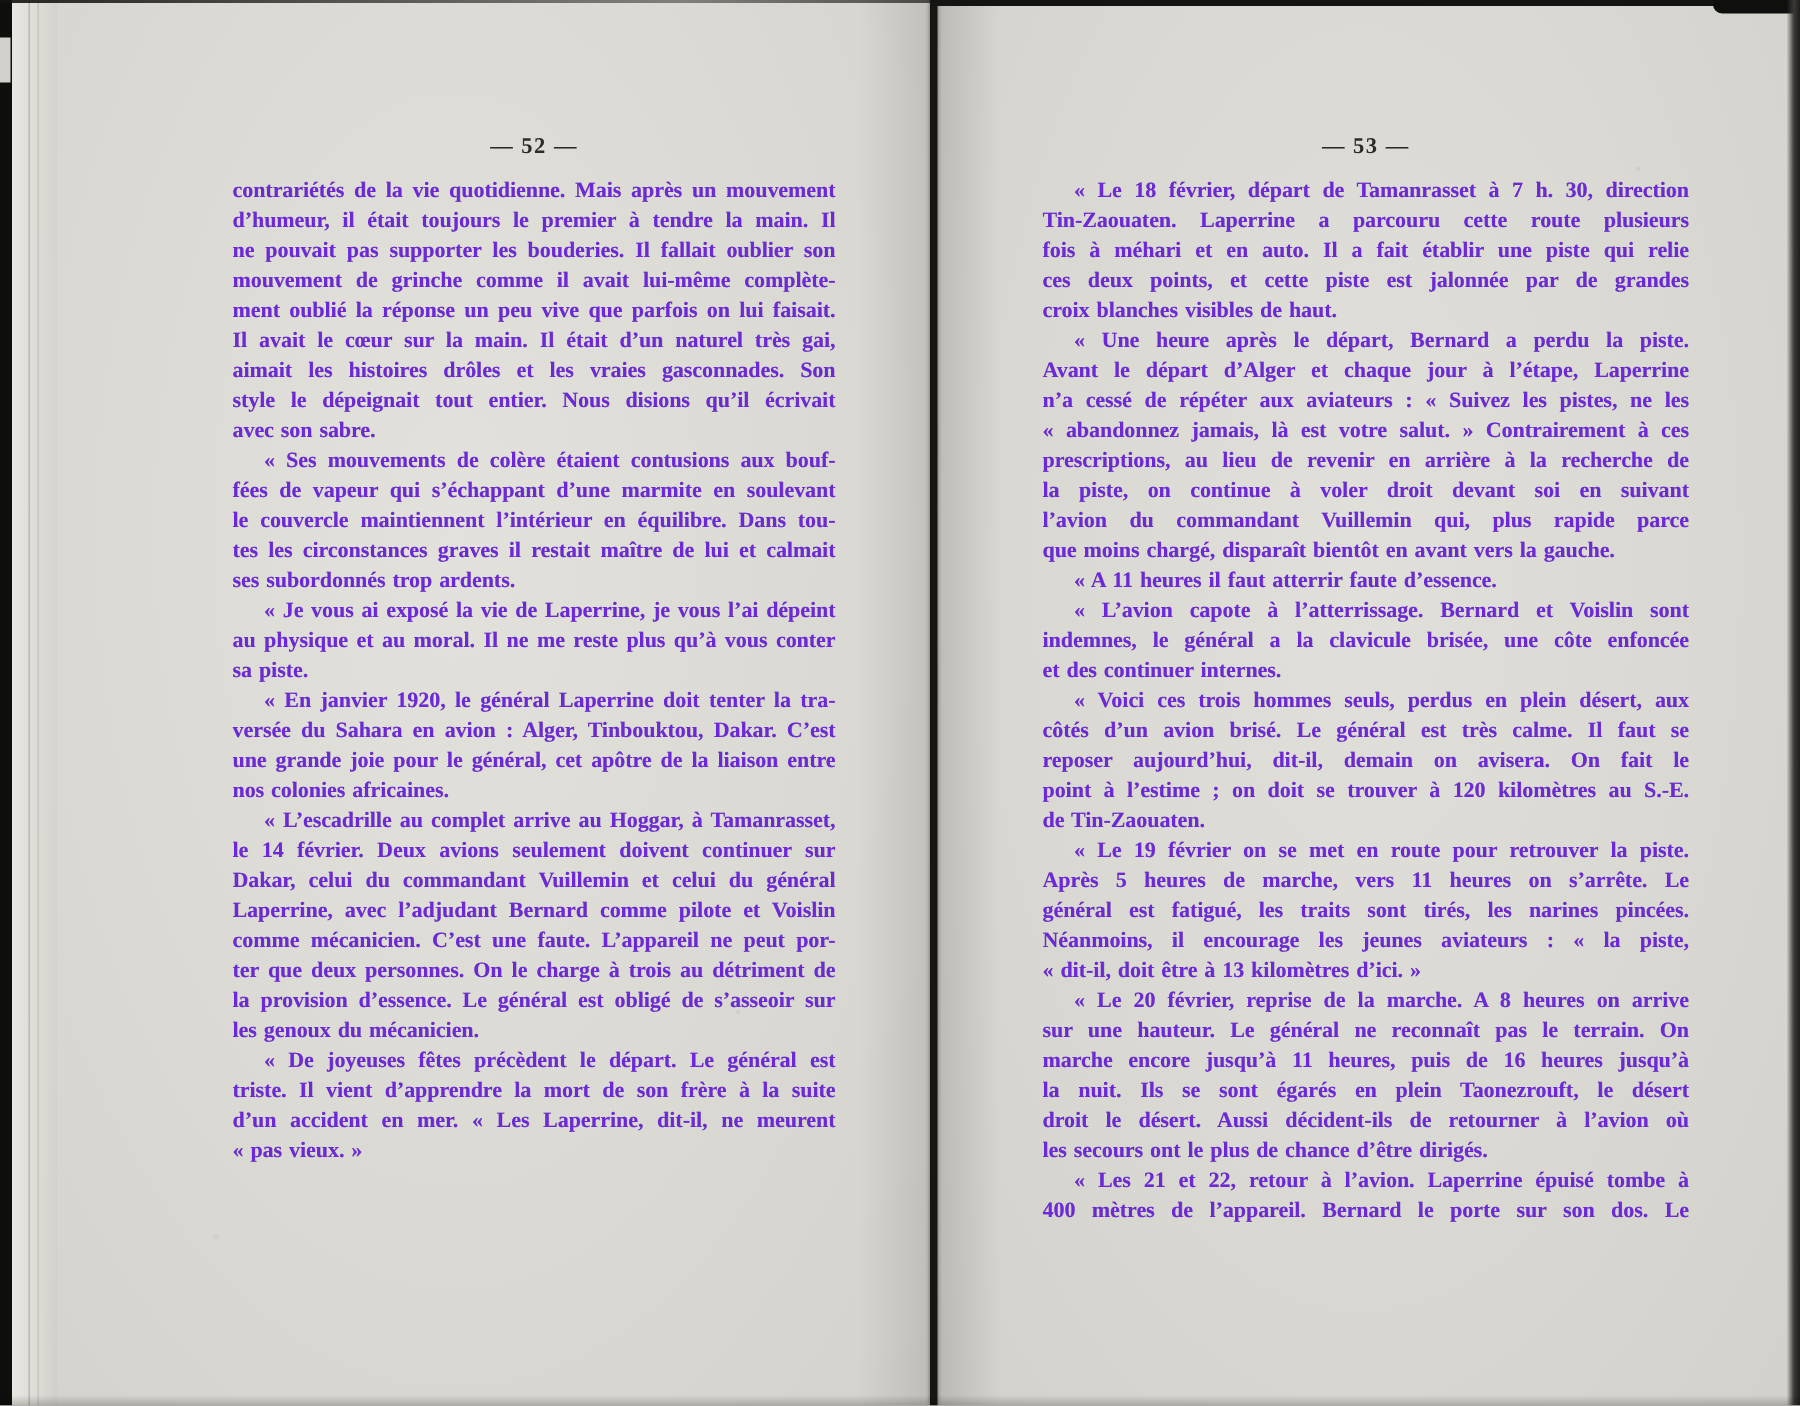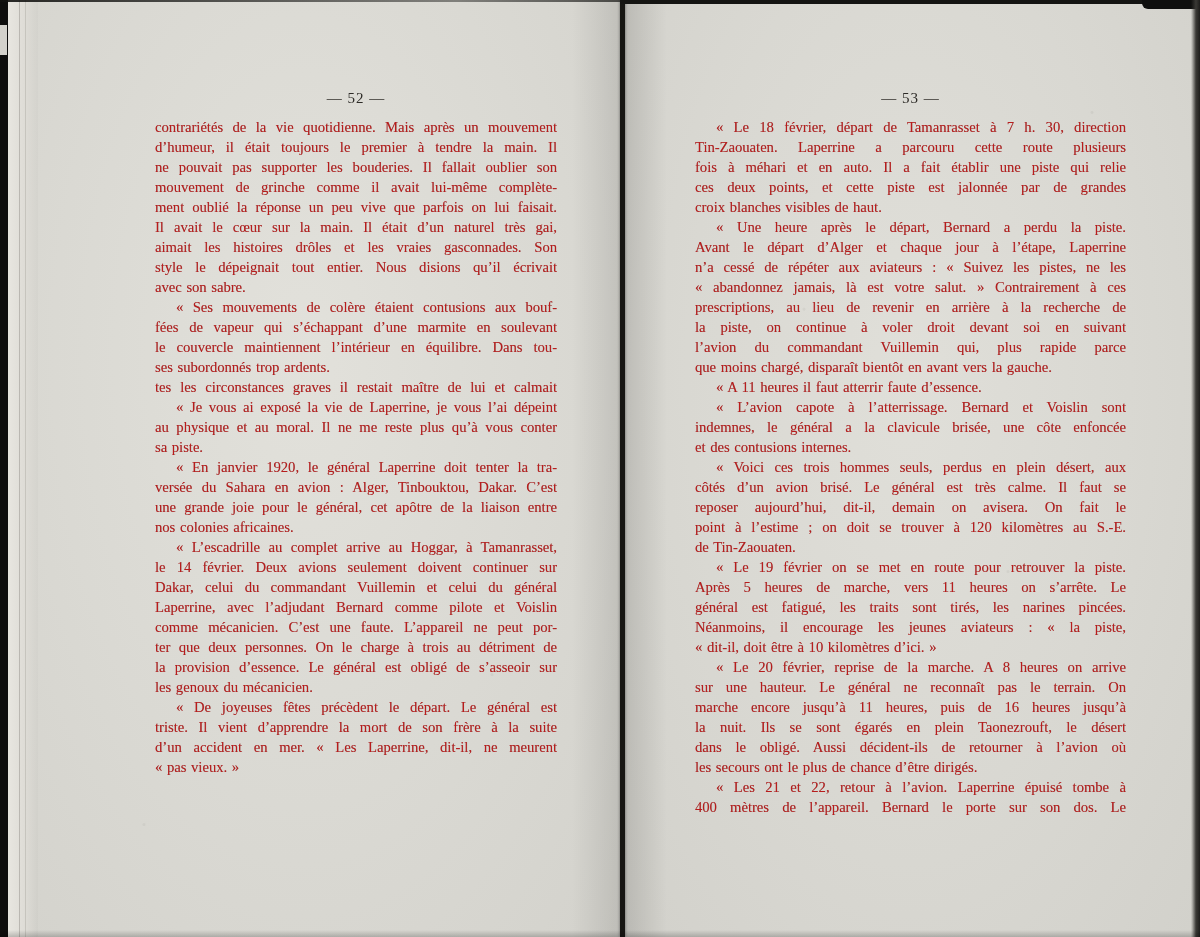--- a/index.html
+++ b/index.html
@@ -3,20 +3,21 @@
 <meta charset="utf-8">
 <style>
   html, body { margin: 0; padding: 0; background: #888; }
   .stage {
     position: relative;
     width: 1200px;
     height: 937px;
     overflow: hidden;
     background: #d9d8d2;
     font-family: "Liberation Serif", "DejaVu Serif", serif;
+    font-weight: bold;
   }
   
   .page-bg { position: absolute; top: 0; height: 100%; }
   .page-bg.left {
     left: 8px; width: 614px;
     background: radial-gradient(ellipse at 48% 38%, #e2e1db 0%, #dad9d3 55%, #d3d2cc 100%);
   }
   .page-bg.right {
     left: 624px; width: 568px;
     background: radial-gradient(ellipse at 50% 40%, #e0dfd9 0%, #d9d8d2 55%, #d2d1cb 100%);
@@ -72,21 +73,21 @@
   
   .page-num {
     position: absolute; top: 90px; text-align: center;
     font-size: 15px; color: #2d2b27; letter-spacing: 1px;
   }
   .page-num.left { left: 155px; width: 402px; }
   .page-num.right { left: 695px; width: 431px; }
   
   .text-col {
     position: absolute; top: 117px;
-    color: #b91c1c; font-size: 14.6px; line-height: 20px;
+    color: #6d28d9; font-size: 14.6px; line-height: 20px;
     word-spacing: 1px;
     text-shadow: 0.2px 0.2px 0 rgba(43,41,37,0.35);
   }
   .text-col.left  { left: 155px; width: 402px; }
   .text-col.right { left: 695px; width: 431px; }
   .line {
     box-sizing: border-box; width: 100%; height: 20px; overflow: hidden;
     text-align: justify; text-align-last: justify; text-justify: inter-word;
   }
   .line.end { text-align-last: left; }
@@ -126,22 +127,22 @@
       <div class="line">ne pouvait pas supporter les bouderies. Il fallait oublier son</div>
       <div class="line">mouvement de grinche comme il avait lui-même complète-</div>
       <div class="line">ment oublié la réponse un peu vive que parfois on lui faisait.</div>
       <div class="line">Il avait le cœur sur la main. Il était d’un naturel très gai,</div>
       <div class="line">aimait les histoires drôles et les vraies gasconnades. Son</div>
       <div class="line">style le dépeignait tout entier. Nous disions qu’il écrivait</div>
       <div class="line end">avec son sabre.</div>
       <div class="line indent">« Ses mouvements de colère étaient contusions aux bouf-</div>
       <div class="line">fées de vapeur qui s’échappant d’une marmite en soulevant</div>
       <div class="line">le couvercle maintiennent l’intérieur en équilibre. Dans tou-</div>
+      <div class="line">tes les circonstances graves il restait maître de lui et calmait</div>
       <div class="line end">ses subordonnés trop ardents.</div>
-      <div class="line">tes les circonstances graves il restait maître de lui et calmait</div>
       <div class="line indent">« Je vous ai exposé la vie de Laperrine, je vous l’ai dépeint</div>
       <div class="line">au physique et au moral. Il ne me reste plus qu’à vous conter</div>
       <div class="line end">sa piste.</div>
       <div class="line indent">« En janvier 1920, le général Laperrine doit tenter la tra-</div>
       <div class="line">versée du Sahara en avion : Alger, Tinbouktou, Dakar. C’est</div>
       <div class="line">une grande joie pour le général, cet apôtre de la liaison entre</div>
       <div class="line end">nos colonies africaines.</div>
       <div class="line indent">« L’escadrille au complet arrive au Hoggar, à Tamanrasset,</div>
       <div class="line">le 14 février. Deux avions seulement doivent continuer sur</div>
       <div class="line">Dakar, celui du commandant Vuillemin et celui du général</div>
@@ -165,34 +166,34 @@
       <div class="line">Avant le départ d’Alger et chaque jour à l’étape, Laperrine</div>
       <div class="line">n’a cessé de répéter aux aviateurs : « Suivez les pistes, ne les</div>
       <div class="line">« abandonnez jamais, là est votre salut. » Contrairement à ces</div>
       <div class="line">prescriptions, au lieu de revenir en arrière à la recherche de</div>
       <div class="line">la piste, on continue à voler droit devant soi en suivant</div>
       <div class="line">l’avion du commandant Vuillemin qui, plus rapide parce</div>
       <div class="line end">que moins chargé, disparaît bientôt en avant vers la gauche.</div>
       <div class="line indent end">« A 11 heures il faut atterrir faute d’essence.</div>
       <div class="line indent">« L’avion capote à l’atterrissage. Bernard et Voislin sont</div>
       <div class="line">indemnes, le général a la clavicule brisée, une côte enfoncée</div>
-      <div class="line end">et des contusions internes.</div>
+      <div class="line end">et des continuer internes.</div>
       <div class="line indent">« Voici ces trois hommes seuls, perdus en plein désert, aux</div>
       <div class="line">côtés d’un avion brisé. Le général est très calme. Il faut se</div>
       <div class="line">reposer aujourd’hui, dit-il, demain on avisera. On fait le</div>
       <div class="line">point à l’estime ; on doit se trouver à 120 kilomètres au S.-E.</div>
       <div class="line end">de Tin-Zaouaten.</div>
       <div class="line indent">« Le 19 février on se met en route pour retrouver la piste.</div>
       <div class="line">Après 5 heures de marche, vers 11 heures on s’arrête. Le</div>
       <div class="line">général est fatigué, les traits sont tirés, les narines pincées.</div>
       <div class="line">Néanmoins, il encourage les jeunes aviateurs : « la piste,</div>
-      <div class="line end">« dit-il, doit être à 10 kilomètres d’ici. »</div>
+      <div class="line end">« dit-il, doit être à 13 kilomètres d’ici. »</div>
       <div class="line indent">« Le 20 février, reprise de la marche. A 8 heures on arrive</div>
       <div class="line">sur une hauteur. Le général ne reconnaît pas le terrain. On</div>
       <div class="line">marche encore jusqu’à 11 heures, puis de 16 heures jusqu’à</div>
       <div class="line">la nuit. Ils se sont égarés en plein Taonezrouft, le désert</div>
-      <div class="line">dans le obligé. Aussi décident-ils de retourner à l’avion où</div>
+      <div class="line">droit le désert. Aussi décident-ils de retourner à l’avion où</div>
       <div class="line end">les secours ont le plus de chance d’être dirigés.</div>
       <div class="line indent">« Les 21 et 22, retour à l’avion. Laperrine épuisé tombe à</div>
       <div class="line">400 mètres de l’appareil. Bernard le porte sur son dos. Le</div>
     </div>
 
 </div>
 
 </body></html>

